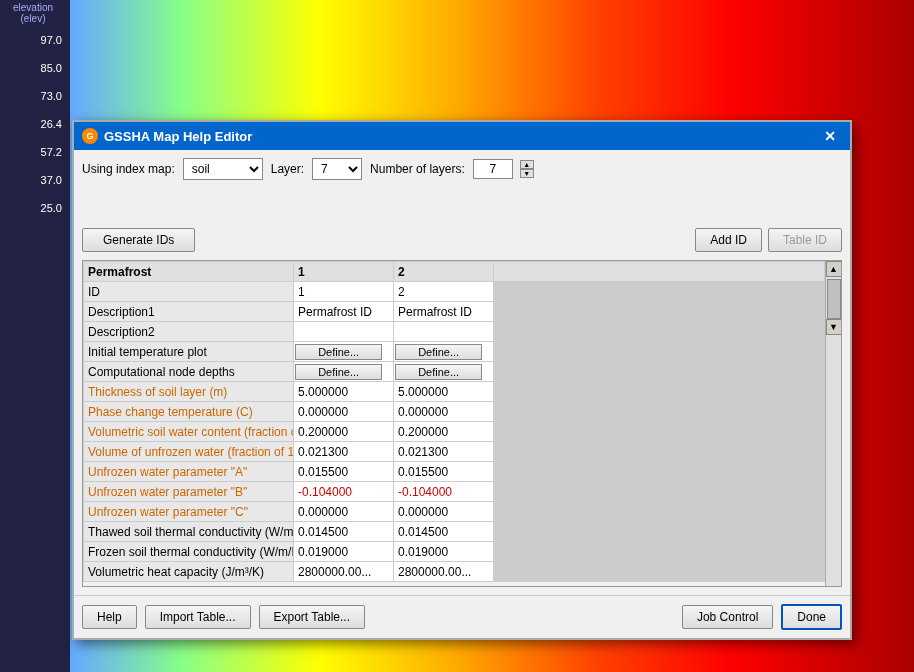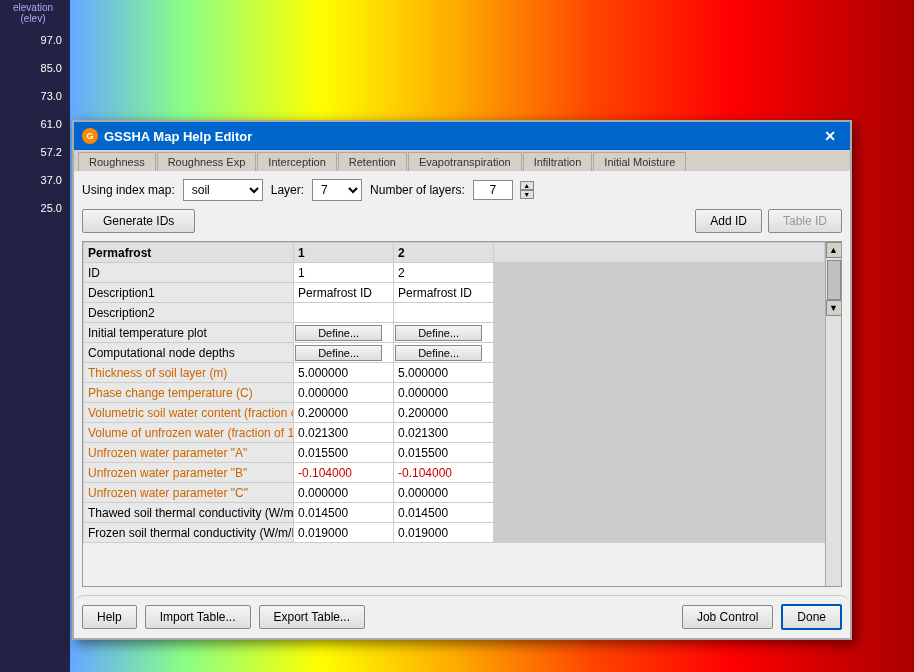--- a/index.html
+++ b/index.html
@@ -199,20 +199,21 @@
       justify-content: center;
       line-height: 1;
     }
 
     
     .action-row {
       display: flex;
       align-items: center;
       justify-content: space-between;
       margin-bottom: 8px;
+      margin-top: 40px;
     }
     .btn {
       padding: 4px 14px;
       font-size: 12px;
       border: 1px solid #888;
       background: linear-gradient(to bottom, #f5f5f5, #ddd);
       cursor: pointer;
       border-radius: 2px;
     }
     .btn:disabled { color: #999; cursor: default; }
@@ -311,62 +312,52 @@
 
     
     .bottom-bar {
       display: flex;
       align-items: center;
       padding: 8px;
       gap: 8px;
       background: #f0f0f0;
       border-top: 1px solid #ccc;
       flex-shrink: 0;
-      border-radius: 10px;
     }
     .bottom-bar .spacer { flex: 1; }
     .done-btn {
       background: linear-gradient(to bottom, #f5f5f5, #ddd);
       border: 2px solid #0055bb;
     }
   </style>
 </head>
 <body>
 
 <div class="bg-map"></div>
 
 <div class="elevation-panel">
   <div class="elevation-title">elevation (elev)</div>
   <div class="elevation-item">97.0</div>
   <div class="elevation-item">85.0</div>
   <div class="elevation-item">73.0</div>
-  <div class="elevation-item">61.0</div>
+  <div class="elevation-item">26.4</div>
   <div class="elevation-item">57.2</div>
   <div class="elevation-item">37.0</div>
   <div class="elevation-item">25.0</div>
 </div>
 
 <div class="dialog-overlay">
 
   <div class="title-bar">
     <div class="title-bar-icon">G</div>
     <span class="title-bar-text">GSSHA Map Help Editor</span>
     <button class="title-bar-close">✕</button>
   </div>
 
   <div class="tab-area">
-    <div class="tab-row">
-      <div class="tab">Roughness</div>
-      <div class="tab">Roughness Exp</div>
-      <div class="tab">Interception</div>
-      <div class="tab">Retention</div>
-      <div class="tab">Evapotranspiration</div>
-      <div class="tab">Infiltration</div>
-      <div class="tab">Initial Moisture</div>
-    </div>
 
   </div>
 
   <div class="content-area">
 
     <div class="controls-row">
       <span class="label-text">Using index map:</span>
       <select class="index-map">
         <option>soil</option>
       </select>
@@ -502,20 +493,26 @@
               <td class="col-extra"></td>
             </tr>
 
             <tr>
               <td class="col-label">Frozen soil thermal conductivity (W/m/K)</td>
               <td class="col-val">0.019000</td>
               <td class="col-val">0.019000</td>
               <td class="col-extra"></td>
             </tr>
 
+            <tr>
+              <td class="col-label">Volumetric heat capacity (J/m³/K)</td>
+              <td class="col-val">2800000.00...</td>
+              <td class="col-val">2800000.00...</td>
+              <td class="col-extra"></td>
+            </tr>
           </tbody>
         </table>
       </div>
 
       <div class="table-scrollbar">
         <div class="scrollbar-up">▲</div>
         <div class="scrollbar-thumb"></div>
         <div class="scrollbar-down">▼</div>
       </div>
     </div>

